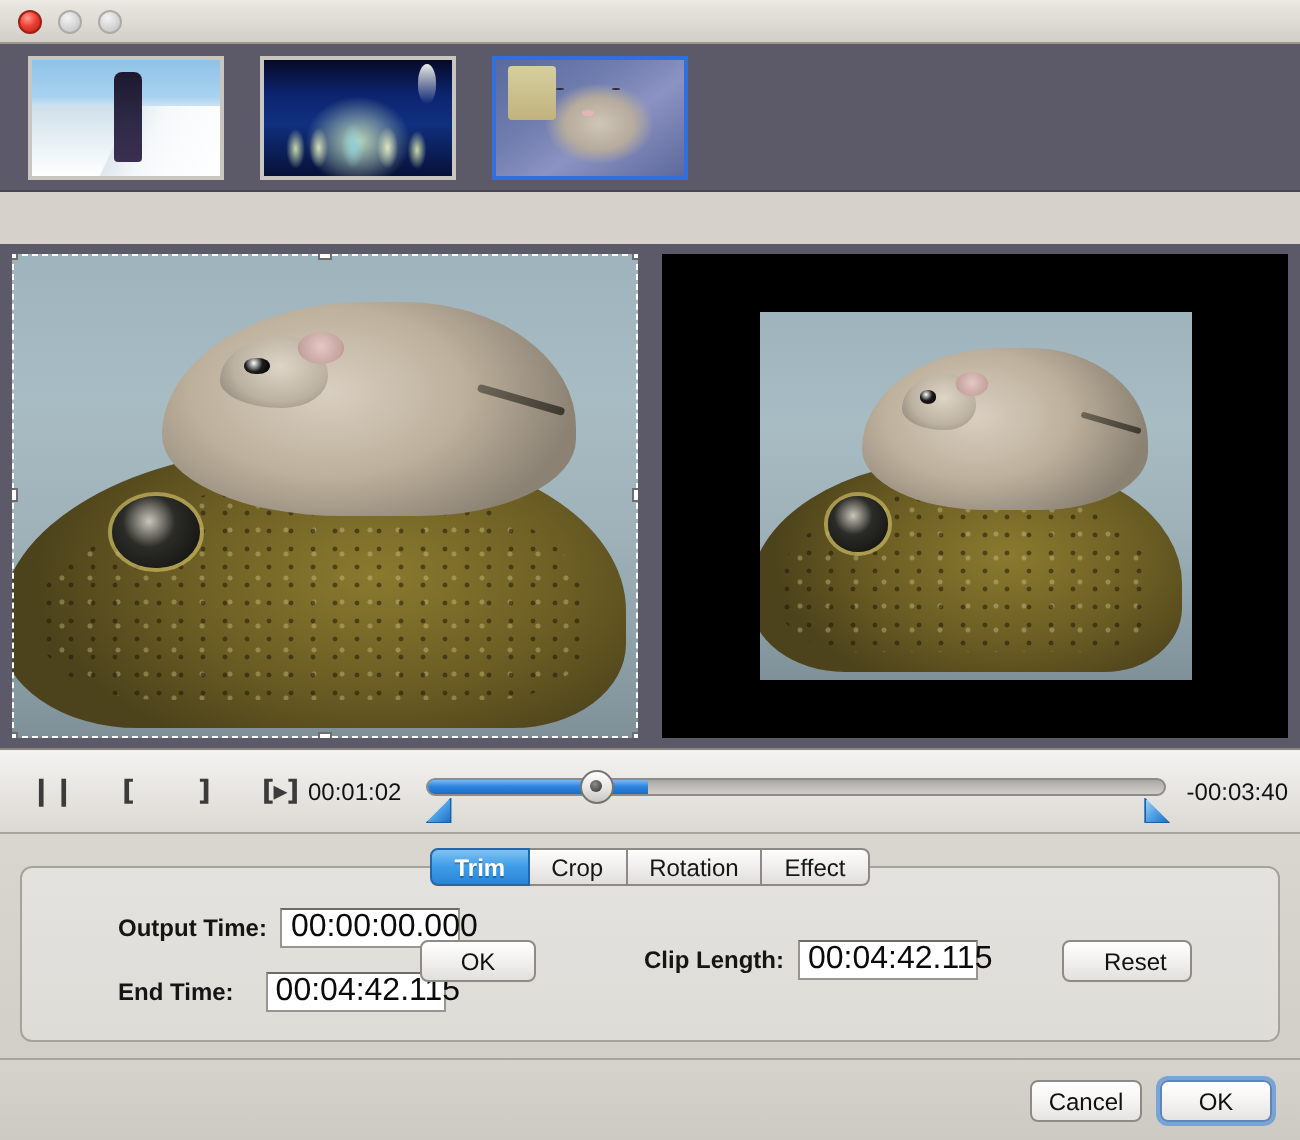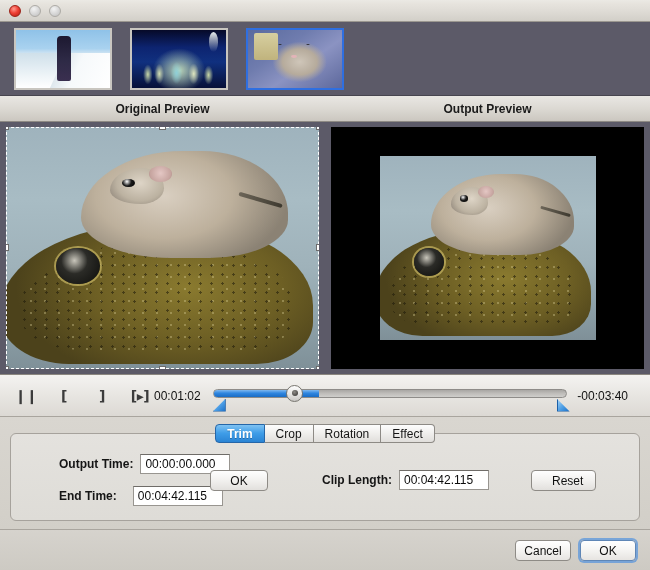--- a/index.html
+++ b/index.html
@@ -272,21 +272,21 @@
     font-size: 14px; font-weight: bold; color: #3b3b3b;
     cursor: default;
     margin-left: 10px;
     letter-spacing: -0.5px;
   }
   .tbtn:first-child { margin-left: 12px; }
   .timecode {
     font-size: 12px; color: #111; 
     white-space: nowrap;
   }
-  .timecode.right { margin-left: 8px; margin-right: 22px; }
+  .timecode.right { margin-left: 8px; margin-right: 6px; }
 
   .slider-wrap {
     position: relative;
     flex: 1 1 auto;
     height: 30px;
     margin-left: 12px; margin-right: 2px;
     display: flex; align-items: center;
   }
   .track {
     position: absolute; left: 0; right: 0; top: 8px; height: 9px;
@@ -378,21 +378,21 @@
     margin-right: 7px; white-space: nowrap;
   }
   .field {
     background: #ffffff;
     border: 1px solid #989590;
     border-top-color: #6f6c68;
     box-sizing: border-box;
     height: 20px;
     padding: 0 4px;
     display: flex; align-items: center;
-    font-size: 12px; color: #0b0b0b;
+    font-size: 16px; color: #0b0b0b;
     white-space: nowrap;
   }
   .pushbtn {
     height: 21px;
     min-width: 54px;
     padding: 0 12px;
     display: inline-flex; align-items: center; justify-content: center;
     font-size: 12px; color: #111;
     background: linear-gradient(to bottom, #fefefe 0%, #f3f2f0 46%, #e2e0dd 100%);
     border: 1px solid #8e8b86;
@@ -448,24 +448,20 @@
       <div class="art art-ski"></div>
     </div>
     <div class="thumb">
       <div class="art art-stage"></div>
     </div>
     <div class="thumb selected">
       <div class="art art-kitten"></div>
     </div>
   </div>
 
-  <div class="previewheader">
-    <div class="lbl">Original Preview</div>
-    <div class="lbl">Output Preview</div>
-  </div>
 
   <div class="previews">
 
     <div class="pane pane-left">
       <div style="position:absolute;left:6px;top:5px;right:6px;bottom:5px;overflow:hidden;">
         <div class="frogart">
           <div class="frog"></div>
           <div class="eye"></div>
           <div class="mouse">
             <div class="mouse-head"></div>

